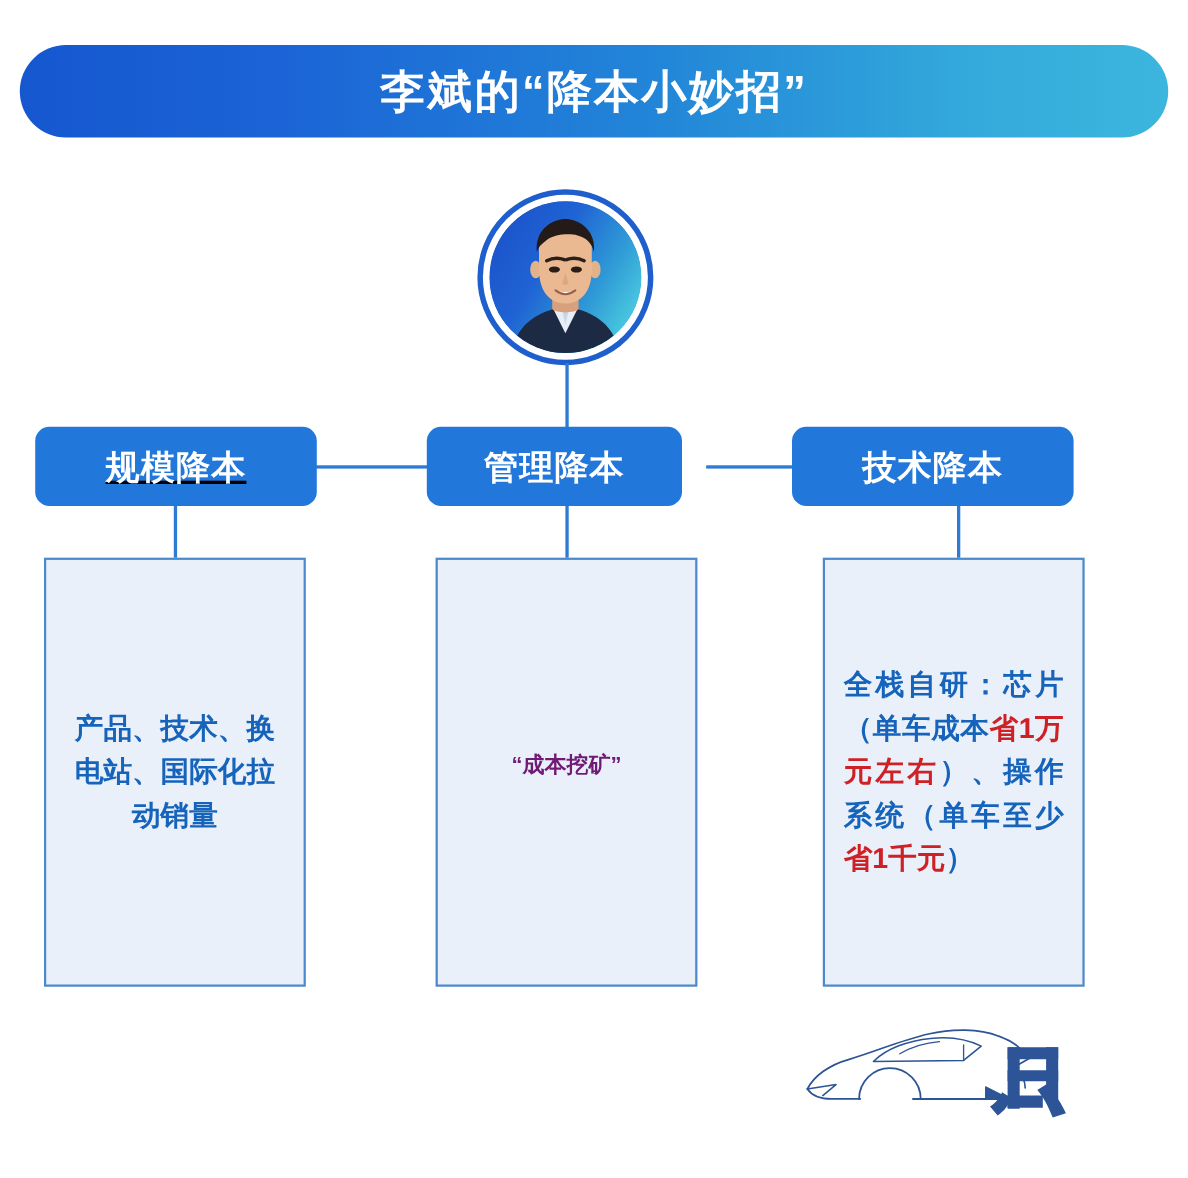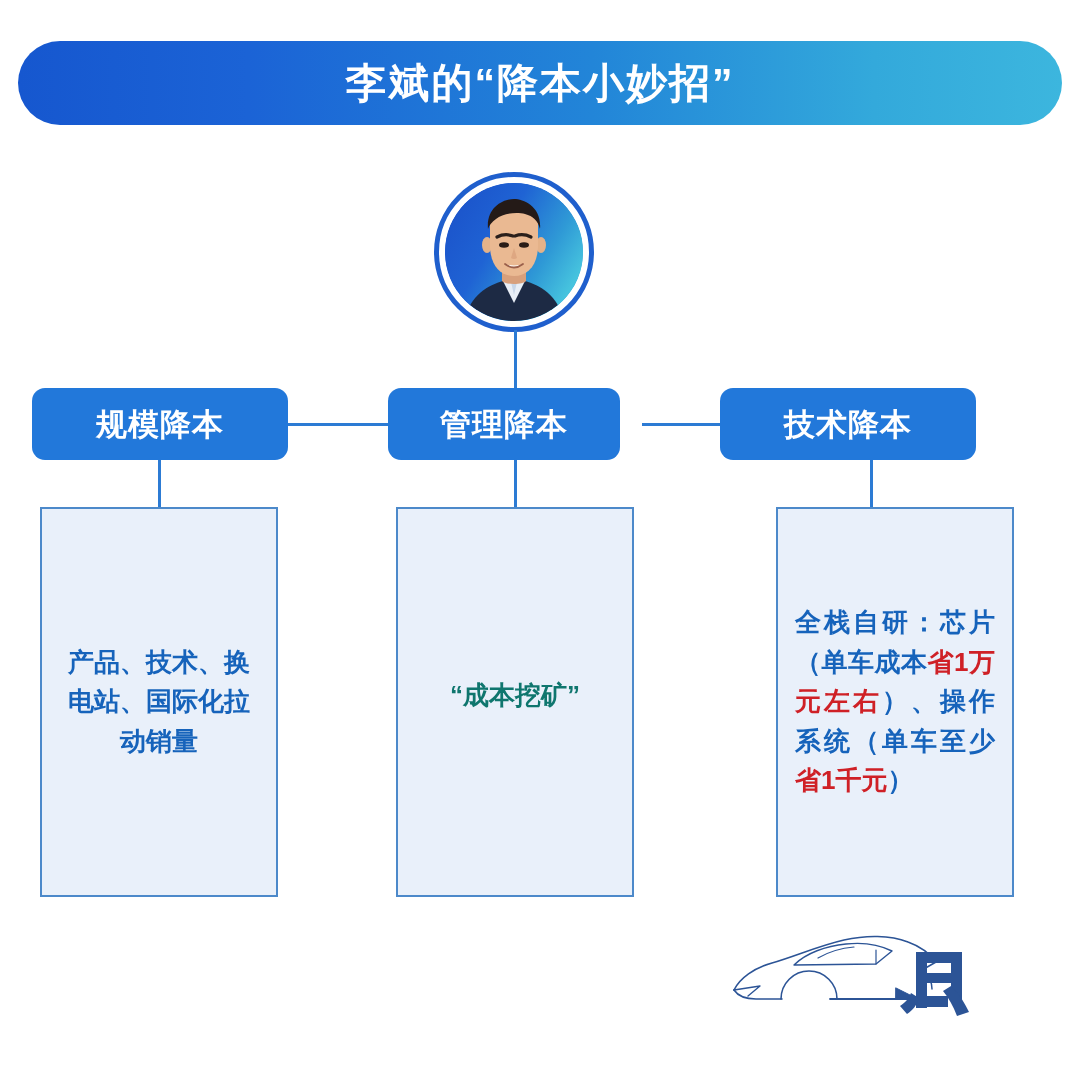--- a/index.html
+++ b/index.html
@@ -90,45 +90,45 @@
     box-sizing: border-box;
   }
   .cat-label {
     color: #ffffff;
     font-size: 31px;
     font-weight: bold;
     letter-spacing: 1px;
     line-height: 1;
     white-space: nowrap;
   }
-  #cat-box-0 { left: 32px;  top: 388px; width: 256px; }
+  #cat-box-0 { left: 32px;  top: 388px; width: 256px; text-decoration: underline; }
   #cat-box-1 { left: 388px; top: 388px; width: 232px; font-family: Liberation Serif, serif; }
   #cat-box-2 { left: 720px; top: 388px; width: 256px; }
 
   
   .detail-box {
     position: absolute;
     top: 507px;
     width: 238px;
     height: 390px;
     background: #e9f0fa;
     border: 2px solid #4c89ca;
     box-sizing: border-box;
     display: flex;
     flex-direction: column;
     justify-content: center;
     padding: 0 17px;
   }
   #detail-box-0 { left: 40px; }
   #detail-box-1 { left: 396px; }
-  #detail-box-2 { left: 776px; }
+  #detail-box-2 { left: 748px; }
 
   .detail-heading {
-    color: #0f766e;
-    font-size: 26px;
+    color: #701a75;
+    font-size: 20px;
     font-weight: bold;
     line-height: 1.45;
     text-align: center;
     margin-bottom: 12px;
   }
   .detail-body {
     color: #1663bb;
     font-size: 26px;
     font-weight: bold;
     line-height: 1.52;

